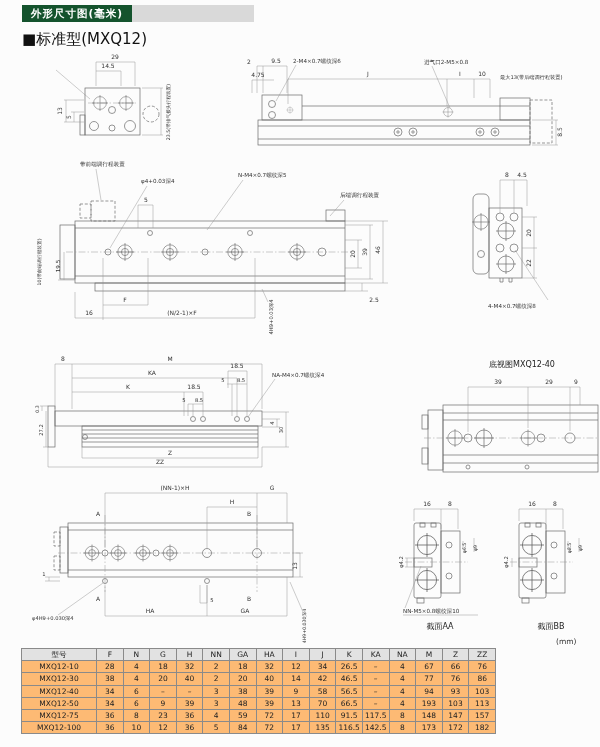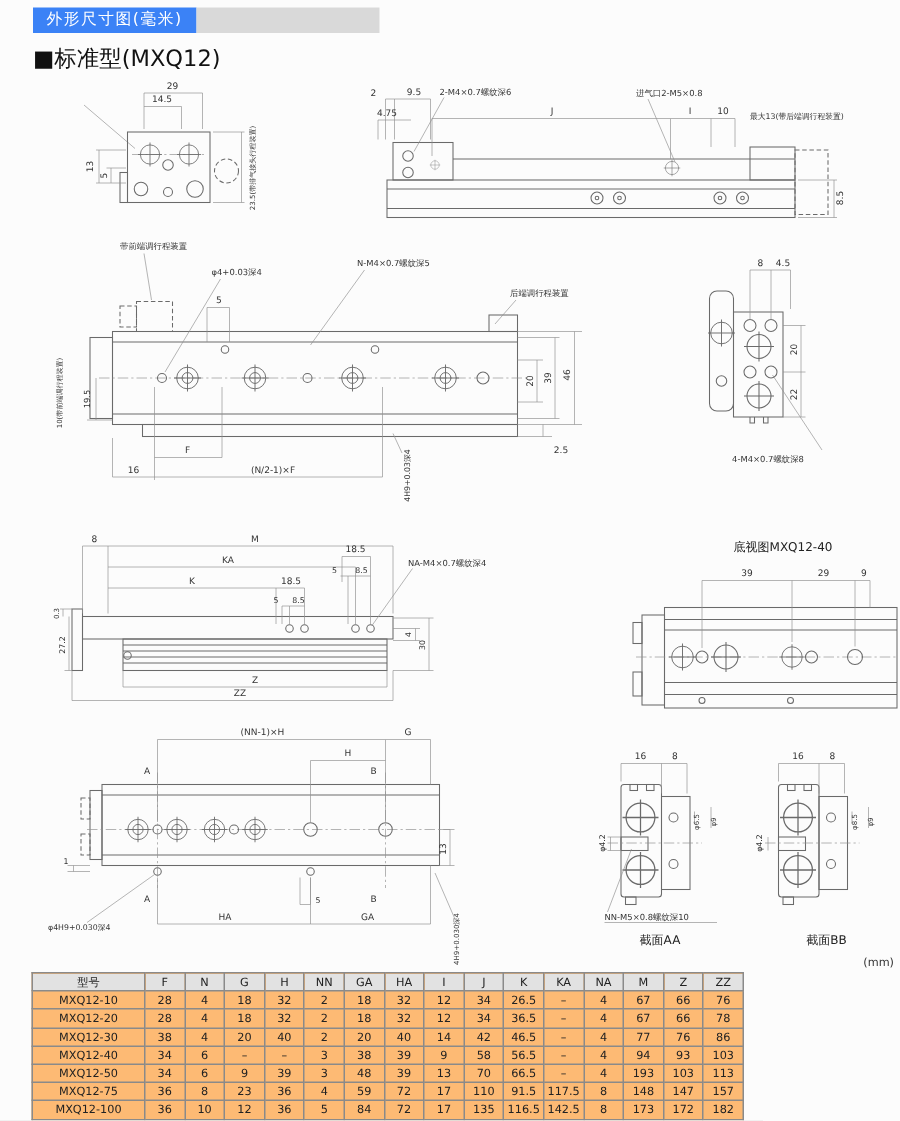--- a/index.html
+++ b/index.html
@@ -1,33 +1,33 @@
 <!DOCTYPE html>
 <html><head>
 <meta charset="utf-8">
 <style>
   html,body{margin:0;padding:0;background:#e9e9e9;}
   .page{position:relative;width:600px;height:747px;background:#fcfcfc;overflow:hidden;
         font-family:"DejaVu Sans","Liberation Sans",sans-serif;color:#222;}
   .header-bar{position:absolute;left:22px;top:5px;display:flex;height:17px;}
-  .header-black{background:#3b82f6;color:#fff;font-weight:normal;font-size:10.5px;line-height:17px;padding:0 9px;letter-spacing:1px;}
+  .header-black{background:#14532d;color:#fff;font-weight:bold;font-size:10.5px;line-height:17px;padding:0 9px;letter-spacing:1px;}
   .header-gray{width:122px;background:#d9d9d9;}
   .subtitle{position:absolute;left:22px;top:30px;font-size:15px;color:#111;}
   svg.drawings{position:absolute;left:0;top:0;}
   svg .ln{fill:none;stroke:#6a6a6a;stroke-width:.7;}
   svg .lt{fill:none;stroke:#909090;stroke-width:.45;}
   svg .dsh{stroke-dasharray:3 1.8;}
   svg .ctr{stroke-dasharray:7 2 1.5 2;}
   svg text{fill:#333;font-size:6px;text-anchor:middle;}
   svg text.ts{text-anchor:start;}
   svg text.t5{font-size:5.2px;}
   svg text.t55{font-size:5.6px;}
   svg text.t48{font-size:4.7px;}
   svg text.t8{font-size:8px;fill:#222;}
-  .unit-note{position:absolute;left:556px;top:637px;width:40px;text-align:right;font-size:7.5px;color:#333;}
+  .unit-note{position:absolute;left:556px;top:637px;width:40px;font-size:7.5px;color:#333;}
   table.dims{position:absolute;left:21px;top:648px;width:475px;border-collapse:collapse;table-layout:fixed;
              font-size:7.5px;color:#222;background:#fdba74;}
   table.dims th,table.dims td{border:0.7px solid #8a8a8a;text-align:center;padding:0;height:11.2px;line-height:11.2px;
              overflow:hidden;white-space:nowrap;font-weight:normal;}
   table.dims th{background:#e2e2e2;}
   table.dims th:first-child,table.dims td:first-child{width:74px;}
 </style>
 </head>
 <body>
 
@@ -482,38 +482,20 @@
           <td>12</td>
           <td>34</td>
           <td>26.5</td>
           <td>–</td>
           <td>4</td>
           <td>67</td>
           <td>66</td>
           <td>76</td>
         </tr>
         <tr>
-          <td>MXQ12-20</td>
-          <td>28</td>
-          <td>4</td>
-          <td>18</td>
-          <td>32</td>
-          <td>2</td>
-          <td>18</td>
-          <td>32</td>
-          <td>12</td>
-          <td>34</td>
-          <td>36.5</td>
-          <td>–</td>
-          <td>4</td>
-          <td>67</td>
-          <td>66</td>
-          <td>78</td>
-        </tr>
-        <tr>
           <td>MXQ12-30</td>
           <td>38</td>
           <td>4</td>
           <td>20</td>
           <td>40</td>
           <td>2</td>
           <td>20</td>
           <td>40</td>
           <td>14</td>
           <td>42</td>

